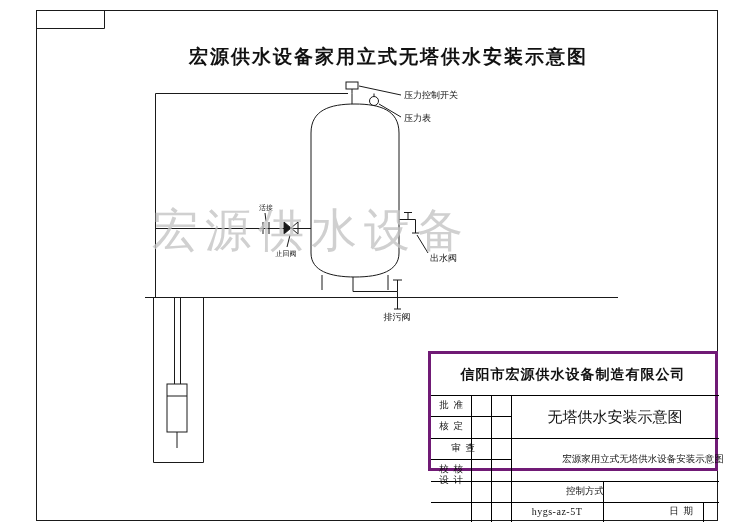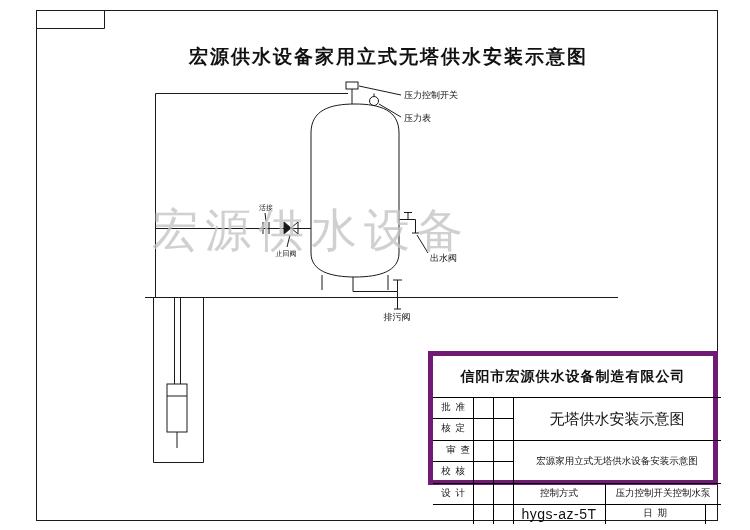--- a/index.html
+++ b/index.html
@@ -11,34 +11,34 @@
                 font-family:"Liberation Serif", serif; font-weight:bold; font-size:19px;
                 letter-spacing:2px; color:#111; z-index:2;padding-left:24px; }
 
   .watermark { position:absolute; left:152px; top:200px; font-size:46px; letter-spacing:7px;
                color:#c3c3c3; opacity:.78; font-family:"Liberation Serif", serif;
                pointer-events:none; z-index:5; white-space:nowrap; }
 
   svg.diagram { position:absolute; left:0; top:0; z-index:3; }
 
   
-  .tblock { position:absolute; left:428px; top:351px; width:290px; height:134px;
-            border:5px solid #701a75; z-index:6; background:#fff; }
+  .tblock { position:absolute; left:428px; top:351px; width:290px; height:120px;
+            border:3px solid #701a75; z-index:6; background:#fff; }
   .tb-company { position:absolute; left:0; top:0; width:100%; height:41px;
                 display:flex; align-items:center; justify-content:center;
                 font-family:"Liberation Serif", serif; font-weight:bold; font-size:14px;
                 letter-spacing:1px; color:#111; }
   .hl { position:absolute; height:1px; background:#000; }
   .vl { position:absolute; width:1px; background:#000; }
   .cell { position:absolute; display:flex; align-items:center; justify-content:center;
           color:#111; font-size:9.5px; text-align:center; line-height:1.2;
           font-family:Liberation Serif, serif; white-space:pre; }
   .cell.big  { font-size:15px; }
-  .cell.mid  { font-size:9.5px; }
-  .cell.mono { font-family:Liberation Sans, sans-serif; font-size:14px; letter-spacing:.5px; }
+  .cell.mid  { font-size:9.5px;margin-left:28px; }
+  .cell.mono { font-family:Liberation Serif, serif; font-size:10px; letter-spacing:.5px; }
 </style>
 </head>
 <body>
 
 <div class="page">
 
   <div class="main-title">宏源供水设备家用立式无塔供水安装示意图</div>
 
   <svg class="diagram" width="750" height="530" viewBox="0 0 750 530">
     <g stroke="#1a1a1a" stroke-width="1" fill="none">
@@ -115,25 +115,24 @@
     <div class="hl" style="top:62px;  left:0;  width:80px"></div>
     <div class="hl" style="top:105px; left:0;  width:80px"></div>
     <div class="vl" style="left:40px;  top:41px;  height:127px"></div>
     <div class="vl" style="left:60px;  top:41px;  height:127px"></div>
     <div class="vl" style="left:80px;  top:41px;  height:127px"></div>
     <div class="vl" style="left:172px; top:127px; height:41px"></div>
     <div class="vl" style="left:272px; top:148px; height:20px"></div>
 
     <div class="cell" style="left:0;top:41px;width:40px;height:21px">批  准</div>
     <div class="cell" style="left:0;top:62px;width:40px;height:22px">核  定</div>
-    <div class="cell" style="left:5px;top:84px;width:40px;height:21px">审  查</div>
+    <div class="cell" style="left:12px;top:84px;width:40px;height:21px">审  查</div>
     <div class="cell" style="left:0;top:105px;width:40px;height:22px">校  核</div>
-    <div class="cell" style="left:0;top:127px;width:40px;height:21px">设  计</div>
+    <div class="cell" style="left:0;top:116px;width:40px;height:21px">设  计</div>
 
     <div class="cell big" style="left:80px;top:41px;width:208px;height:43px">无塔供水安装示意图</div>
     <div class="cell mid" style="left:80px;top:84px;width:208px;height:43px">宏源家用立式无塔供水设备安装示意图</div>
     <div class="cell mid" style="left:80px;top:127px;width:92px;height:21px">控制方式</div>
-    <div class="cell mid" style="left:172px;top:127px;width:116px;height:21px">压力控制开关控制水泵</div>
     <div class="cell mono" style="left:80px;top:148px;width:92px;height:20px">hygs-az-5T</div>
     <div class="cell mid" style="left:172px;top:148px;width:100px;height:20px">日  期</div>
   </div>
 
 </div>
 
 </body></html>

